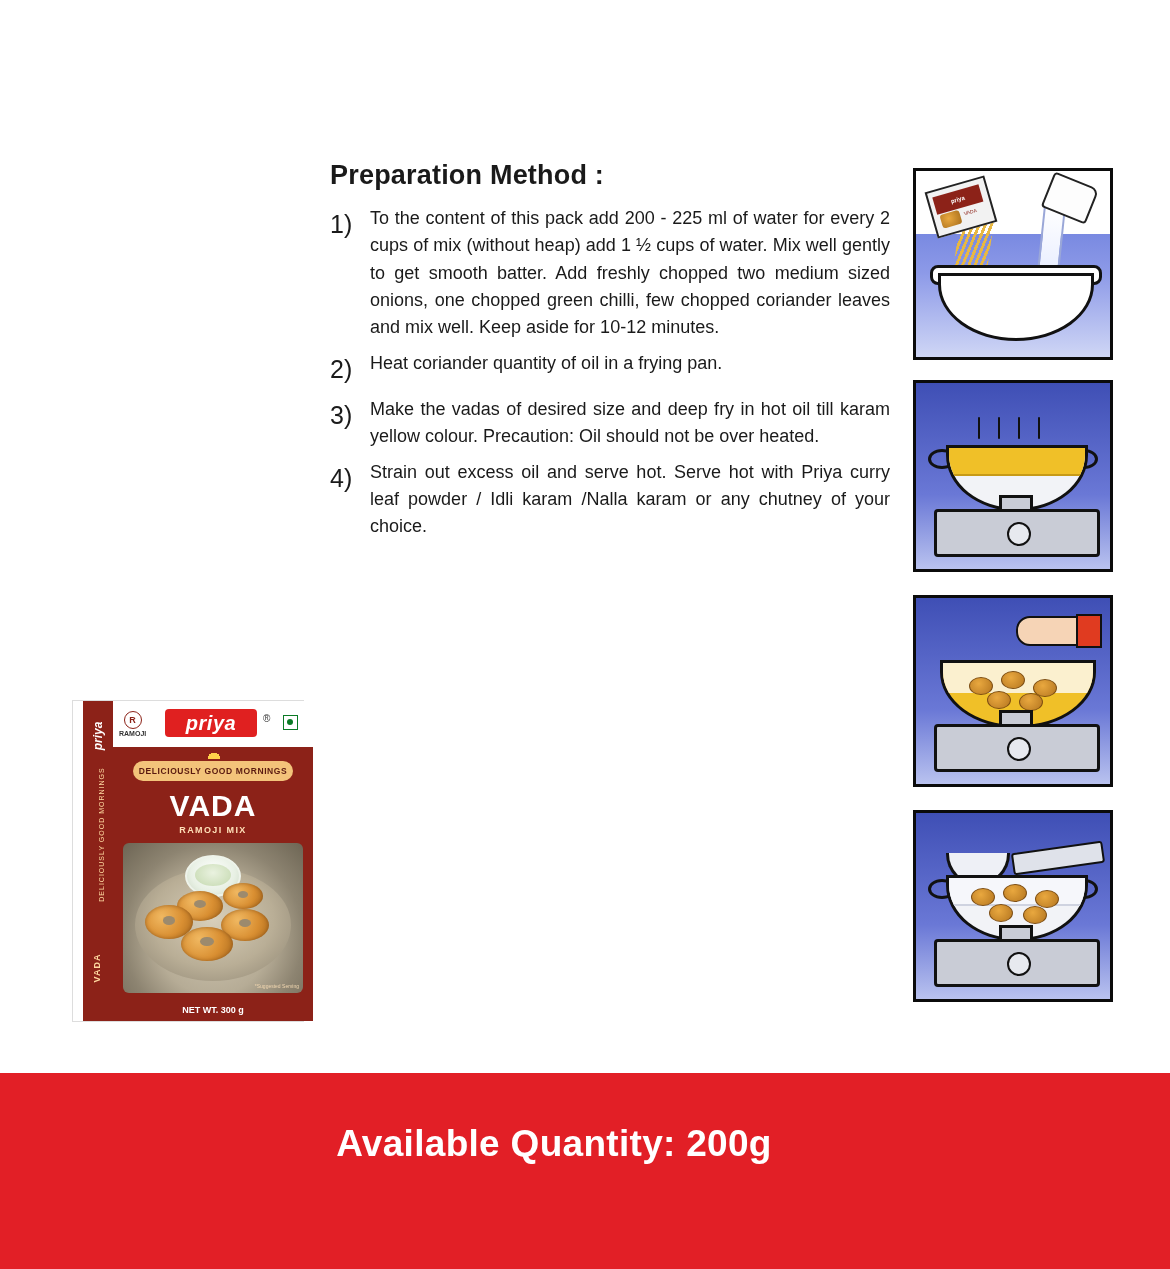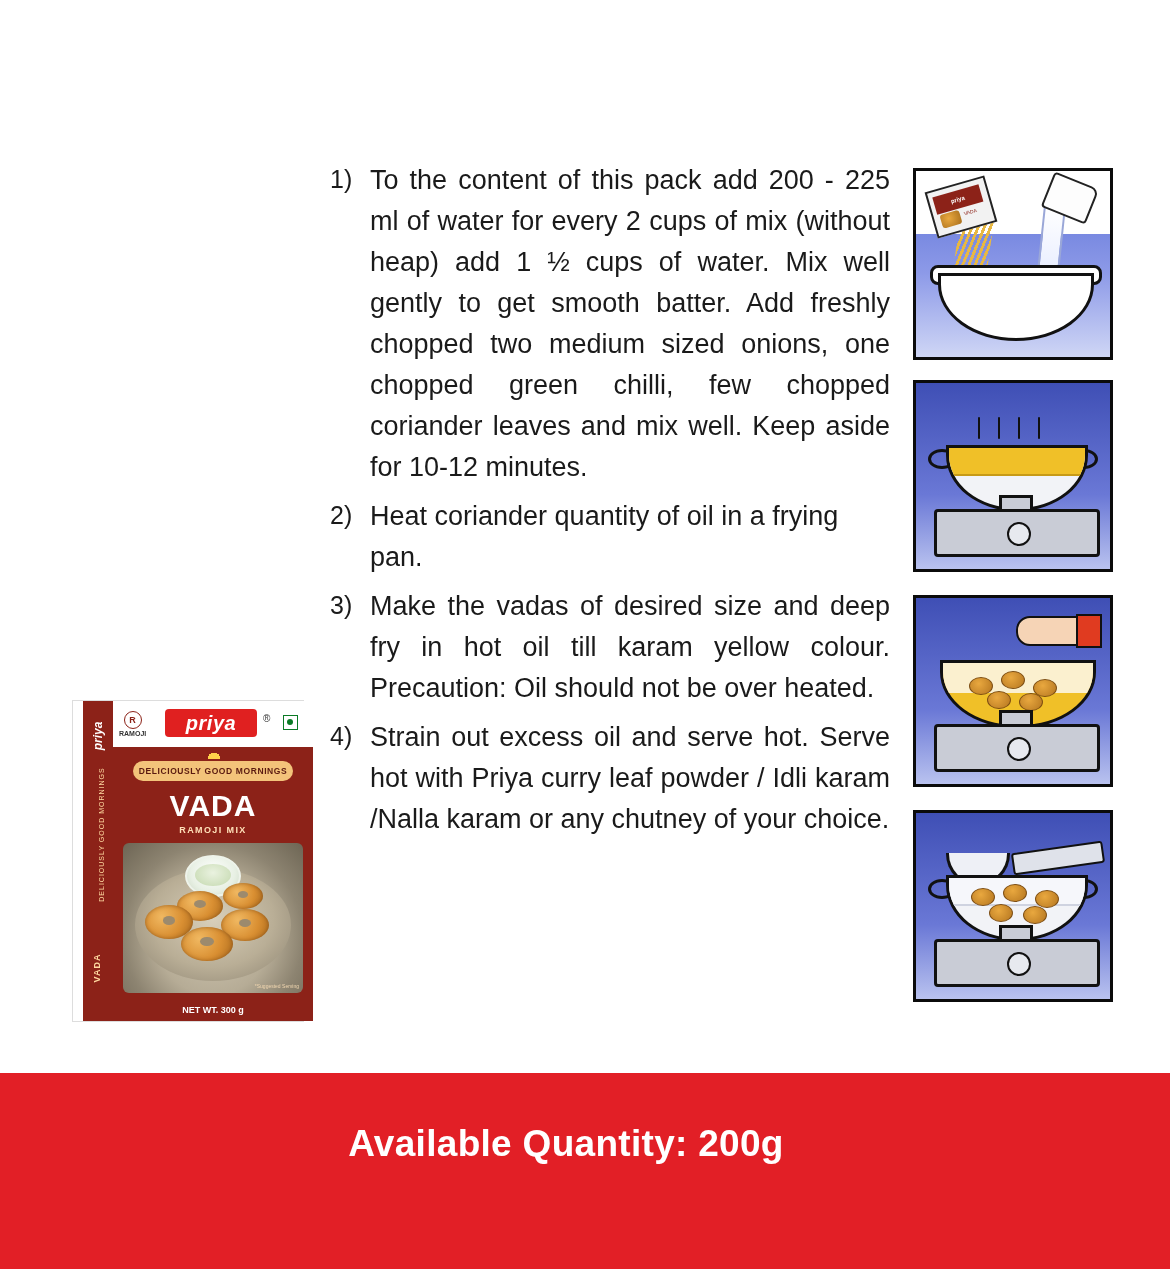--- a/index.html
+++ b/index.html
@@ -305,21 +305,21 @@
   }
   .step-num {
     width: 40px;
     flex: 0 0 40px;
     font-size: 25px;
     color: #1a1a1a;
     line-height: 1.52;
   }
   .step-text {
     flex: 1;
-    font-size: 27px;
+    font-size: 18px;
     color: #1a1a1a;
     line-height: 1.52;
     text-align: justify;
     text-justify: inter-word;
   }
   .step-text.nojustify { text-align: left; }
 
   
   .panel {
     position: absolute;
@@ -554,21 +554,21 @@
   .footer {
     position: absolute;
     left: 0;
     bottom: 0;
     width: 1170px;
     height: 196px;
     background: #e21f26;
   }
   .footer-text {
     position: absolute;
-    left: 12px;
+    left: 0;
     top: 50px;
     width: 1108px;
     text-align: center;
     color: #ffffff;
     font-size: 37px;
     font-weight: bold;
     letter-spacing: 0.3px;
   }
 </style>
 </head>
@@ -615,20 +615,21 @@
             <div class="serve-note">*Suggested Serving</div>
           </div>
 
           <div class="net-weight">NET WT. 300 g</div>
         </div>
       </div>
     </div>
   </div>
 
   <div class="prep-block">
+    <h2 class="prep-heading">Preparation Method :</h2>
 
     <div class="step">
       <div class="step-num">1)</div>
       <div class="step-text">To the content of this pack add 200 - 225 ml of water for every 2 cups of mix (without heap) add 1 ½ cups of water. Mix well gently to get smooth batter. Add freshly chopped two medium sized onions, one chopped green chilli, few chopped coriander leaves and mix well. Keep aside for 10-12 minutes.</div>
     </div>
 
     <div class="step">
       <div class="step-num">2)</div>
       <div class="step-text nojustify">Heat coriander quantity of oil in a frying pan.</div>
     </div>

